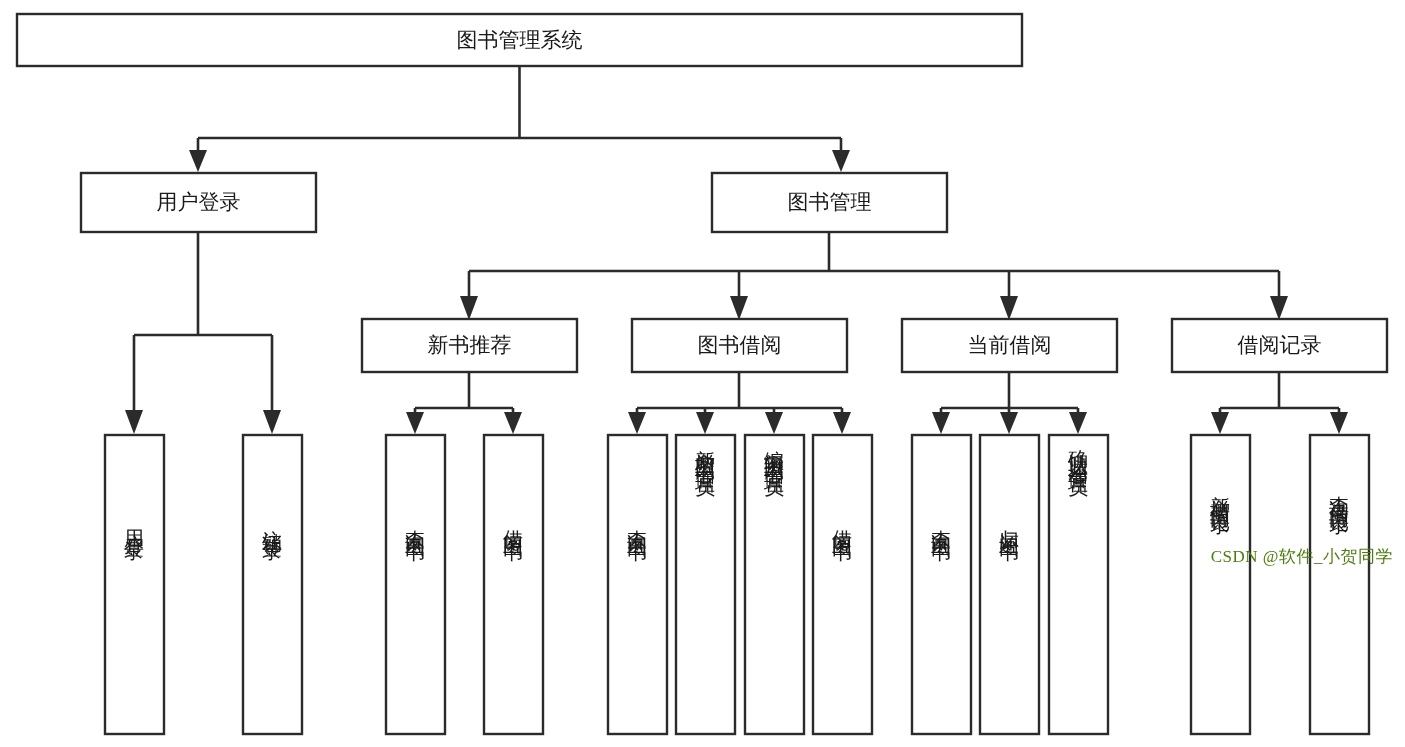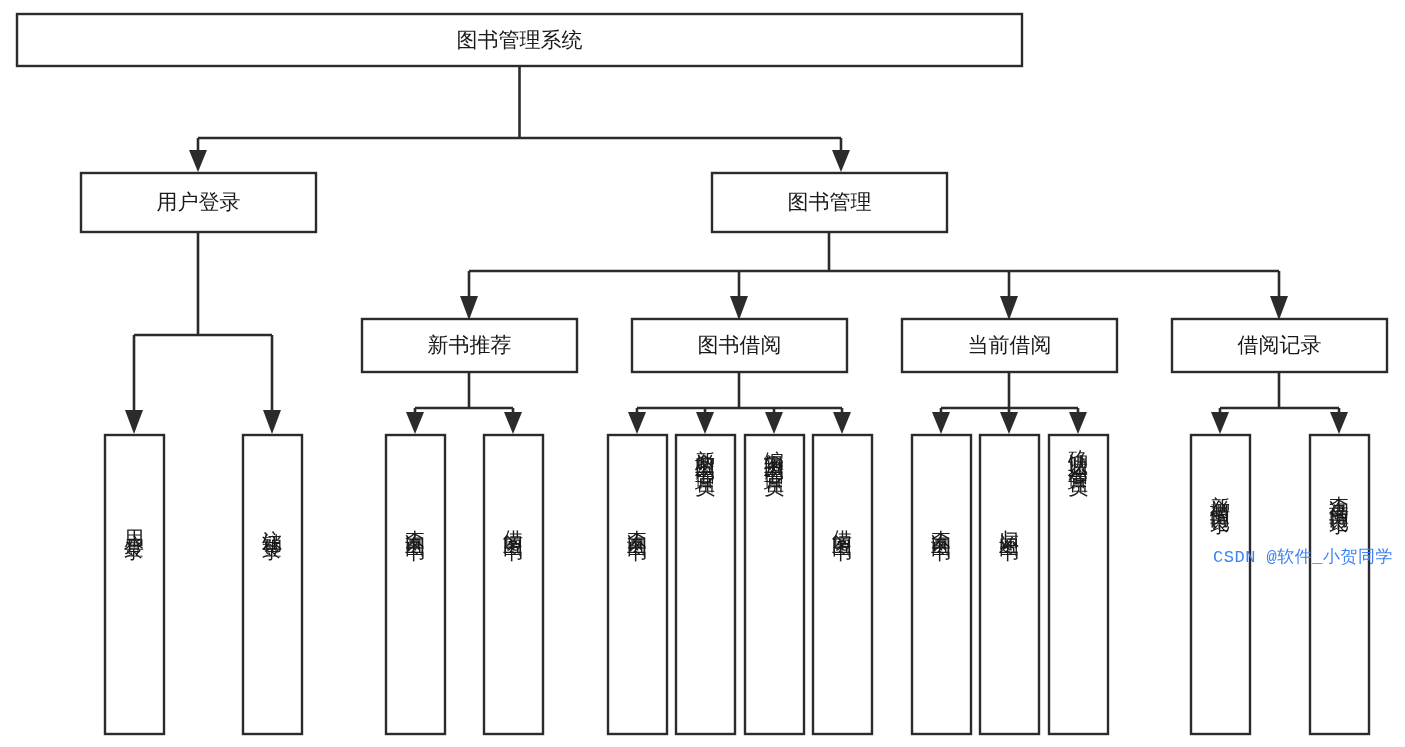--- a/index.html
+++ b/index.html
@@ -51,23 +51,23 @@
   .node-label-v {
     font-family: "Liberation Sans", "DejaVu Sans", sans-serif;
     font-size: 20px;
     fill: #1a1a1a;
     text-anchor: middle;
   }
   .watermark-text {
     position: absolute;
     right: 12px;
     bottom: 6px;
-    font-family: Liberation Mono, monospace;
+    font-family: Liberation Serif, serif;
     font-size: 17px;
-    color: #3b82f6;
+    color: #4d7c0f;
     white-space: nowrap;
     letter-spacing: 0.5px;
   }
 </style>
 </head>
 <body>
 
 <div id="diagram-root">
 
   <svg class="diagram-svg" viewBox="0 0 1405 747" xmlns="http://www.w3.org/2000/svg">

